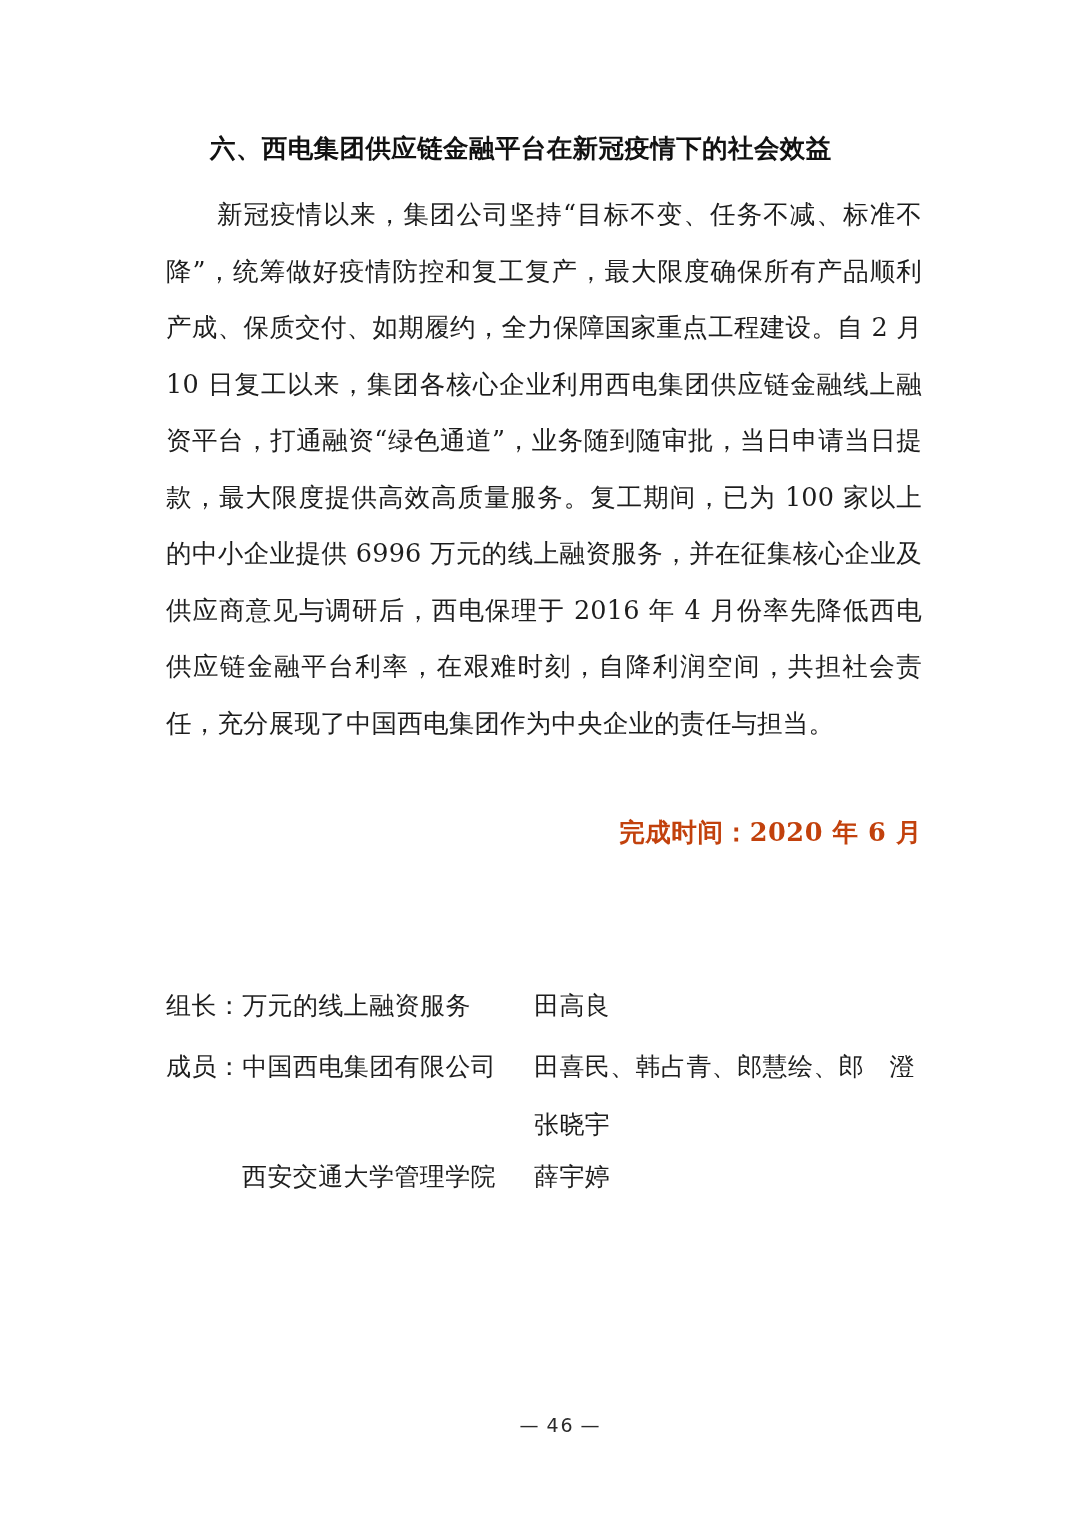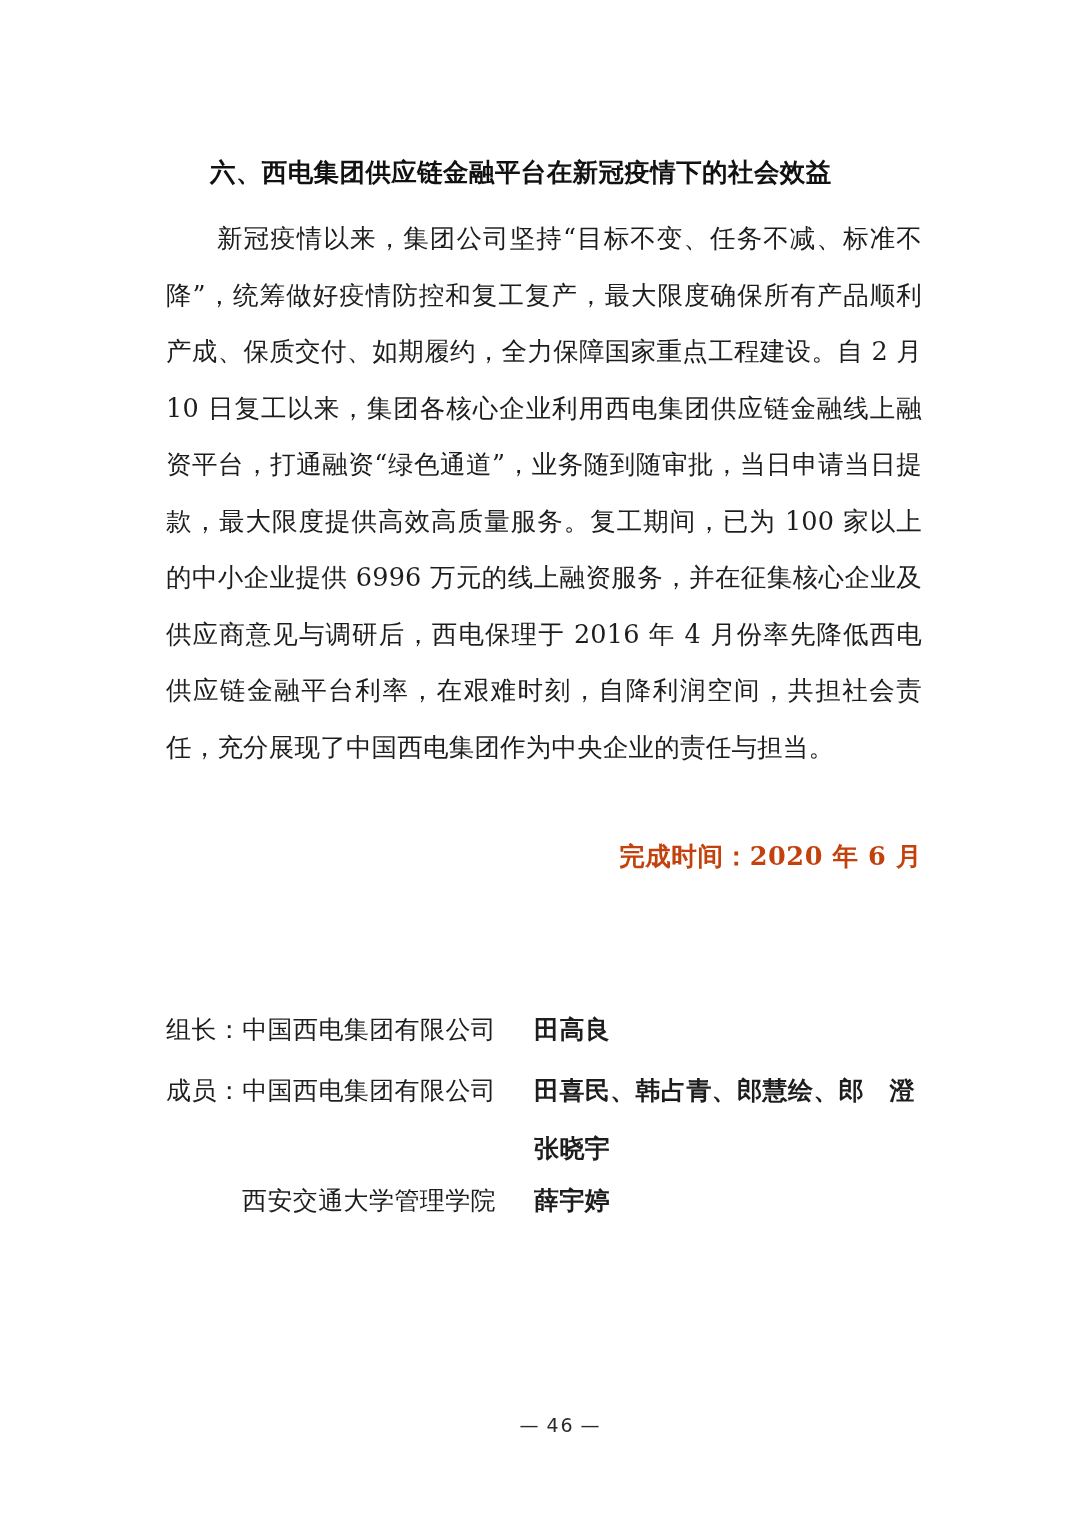--- a/index.html
+++ b/index.html
@@ -21,21 +21,20 @@
     position: absolute;
     inset: 0;
     background: #ffffff;
   }
 
   
   .col {
     position: absolute;
     left: 166px;
     width: 756px;
-    margin-top: 24px;
   }
 
   
   .section-heading {
     top: 128px;
     font-family: "DejaVu Sans", "Liberation Sans", sans-serif;
     font-weight: bold;
     font-size: 25.5px;
     line-height: 40px;
     letter-spacing: 0.4px;
@@ -97,21 +96,20 @@
   }
   .group-row .affil.indent-pad {
     padding-left: 76px;
     width: 292px;
   }
   .group-row .affil.blank {
     width: 368px;
   }
   .group-row .names {
     display: inline-block;
-    font-weight: bold;
   }
 
   
   .page-footer {
     position: absolute;
     left: 0;
     right: 0;
     top: 1414px;
     text-align: center;
     font-family: "DejaVu Sans", "Liberation Sans", sans-serif;
@@ -136,21 +134,21 @@
 <div class="page">
 
   <div class="col section-heading">六、西电集团供应链金融平台在新冠疫情下的社会效益</div>
 
   <div class="col body-para">新冠疫情以来，集团公司坚持“目标不变、任务不减、标准不降”，统筹做好疫情防控和复工复产，最大限度确保所有产品顺利产成、保质交付、如期履约，全力保障国家重点工程建设。自 2 月 10 日复工以来，集团各核心企业利用西电集团供应链金融线上融资平台，打通融资“绿色通道”，业务随到随审批，当日申请当日提款，最大限度提供高效高质量服务。复工期间，已为 100 家以上的中小企业提供 6996 万元的线上融资服务，并在征集核心企业及供应商意见与调研后，西电保理于 2016 年 4 月份率先降低西电供应链金融平台利率，在艰难时刻，自降利润空间，共担社会责任，充分展现了中国西电集团作为中央企业的责任与担当。</div>
 
   <div class="col completion-line">完成时间：2020 年 6 月</div>
 
 
   <div class="col group-row row-leader">
-    <span class="affil">组长：中国西电集团有限公司</span><span class="names">田高良</span>
+    <span class="affil">组长：万元的线上融资服务</span><span class="names">田高良</span>
   </div>
 
   <div class="col group-row row-member1">
     <span class="affil">成员：中国西电集团有限公司</span><span class="names">田喜民、韩占青、郎慧绘、郎　澄</span>
   </div>
 
   <div class="col group-row row-member2">
     <span class="affil blank"></span><span class="names">张晓宇</span>
   </div>
 

